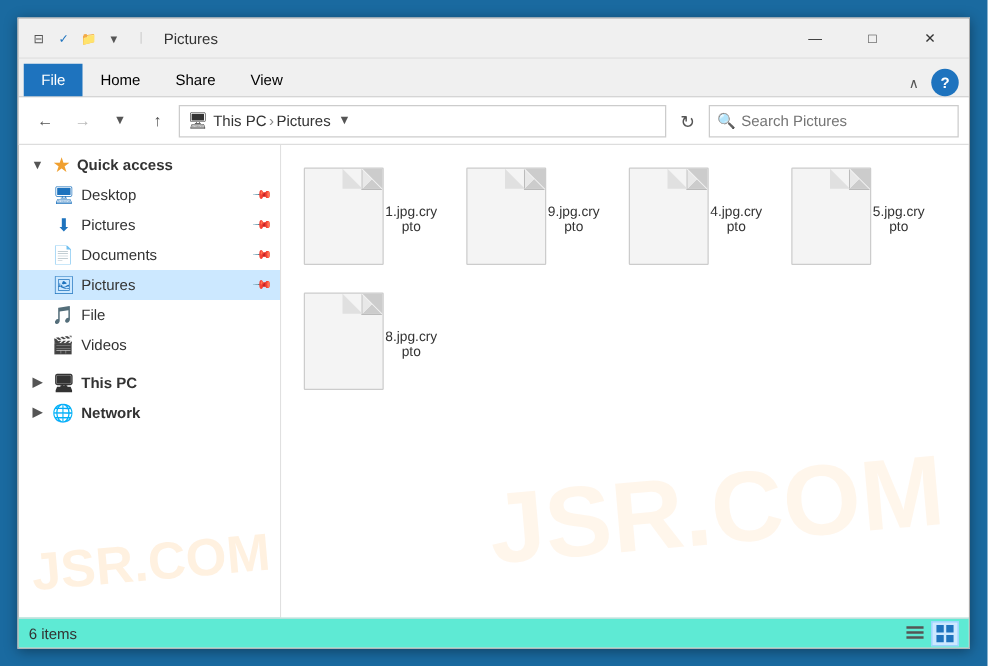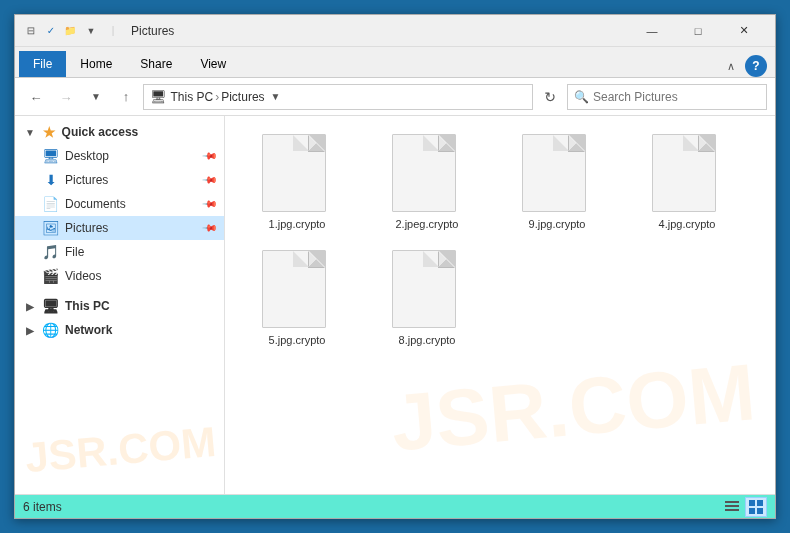--- a/index.html
+++ b/index.html
@@ -217,21 +217,21 @@
       transform: rotate(-5deg);
       pointer-events: none;
     }
     .files-grid {
       display: grid;
       grid-template-columns: repeat(4, 120px);
       gap: 8px 10px;
     }
     .file-item {
       display: flex;
-      flex-direction: column;
+      flex-direction: row;
       align-items: center;
       padding: 6px;
       cursor: pointer;
       border-radius: 2px;
     }
     .file-icon {
       width: 70px; height: 80px;
       position: relative;
     }
     .file-page {
@@ -419,29 +419,20 @@
         <div class="file-item">
           <div class="file-icon">
             <div class="file-page">
               <div class="file-page-corner"></div>
               <div class="file-page-corner2"></div>
             </div>
           </div>
           <div class="file-name">1.jpg.crypto</div>
         </div>
 
-        <div class="file-item">
-          <div class="file-icon">
-            <div class="file-page">
-              <div class="file-page-corner"></div>
-              <div class="file-page-corner2"></div>
-            </div>
-          </div>
-          <div class="file-name">2.jpeg.crypto</div>
-        </div>
 
         <div class="file-item">
           <div class="file-icon">
             <div class="file-page">
               <div class="file-page-corner"></div>
               <div class="file-page-corner2"></div>
             </div>
           </div>
           <div class="file-name">9.jpg.crypto</div>
         </div>

